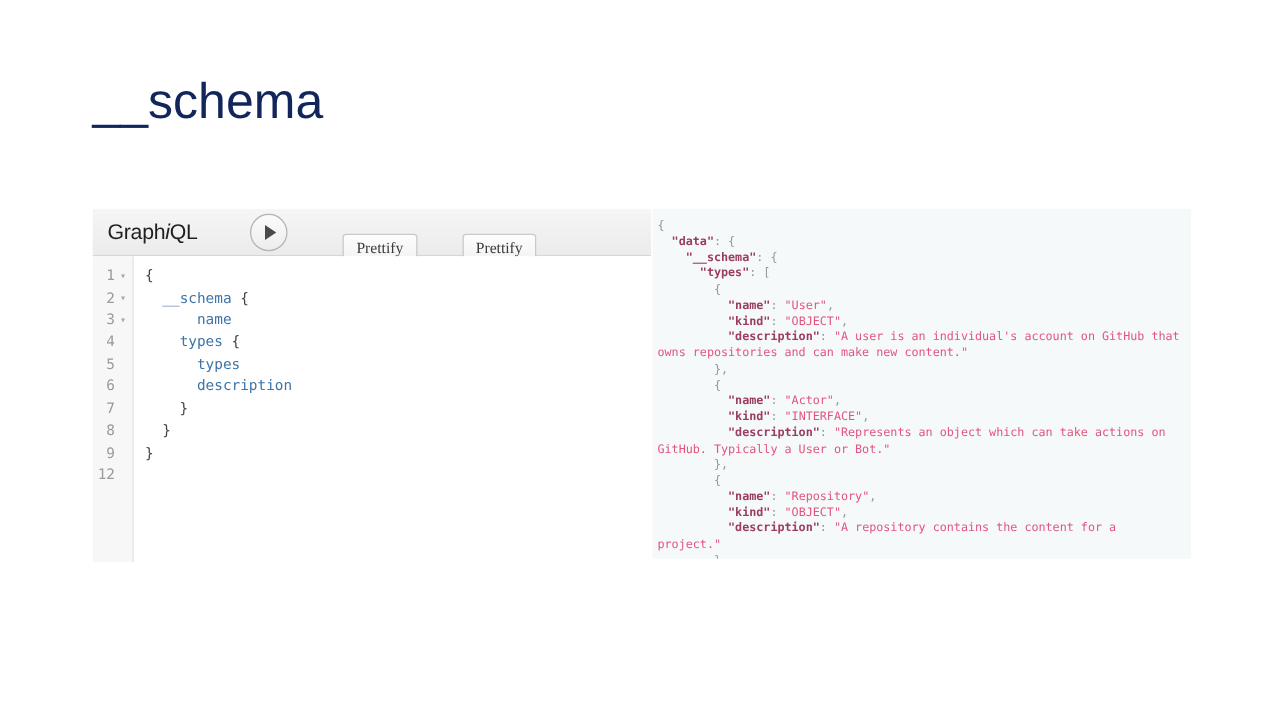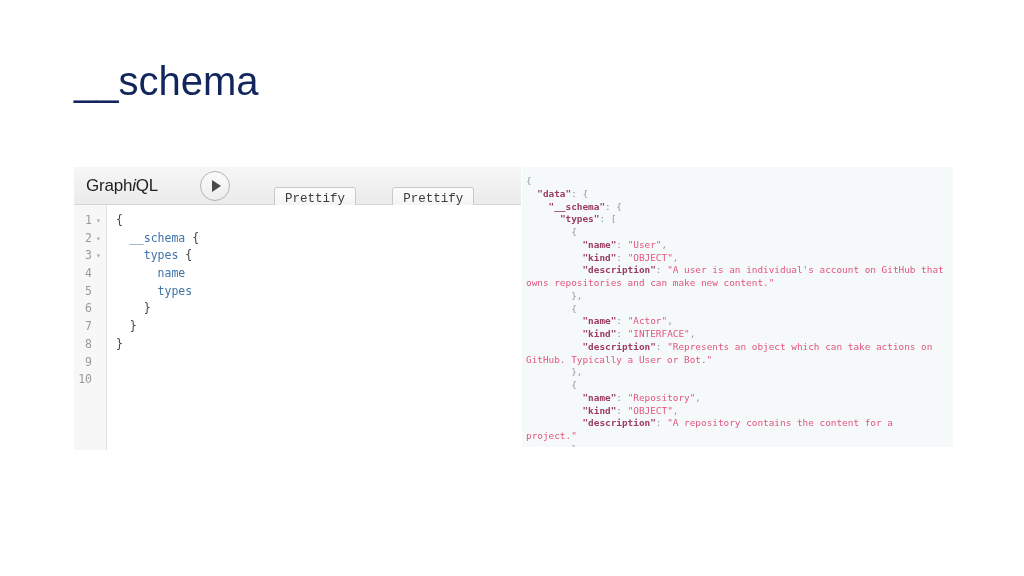--- a/index.html
+++ b/index.html
@@ -86,21 +86,21 @@
     border-top: 6px solid transparent;
     border-bottom: 6px solid transparent;
     margin-left: 3px;
   }
 
   .toolbar-btn {
     height: 22px;
     padding: 0 10px;
     display: flex;
     align-items: center;
-    font-family: Liberation Mono, monospace;
+    font-family: Liberation Serif, serif;
     font-size: 12.5px;
     color: #3b3b3b;
     background: linear-gradient(#fdfdfd, #f2f2f2);
     border: 1px solid #c9c9c9;
     border-radius: 3px;
     margin-right: 8px;
     cursor: pointer;
     white-space: pre;
     margin-top: 26px;
   }
@@ -245,30 +245,31 @@
         </div>
         <div class="gutter-line">
           <span class="num">8</span>
           <span class="fold empty">▾</span>
         </div>
         <div class="gutter-line">
           <span class="num">9</span>
           <span class="fold empty">▾</span>
         </div>
         <div class="gutter-line">
-          <span class="num">10</span>
+          <span class="num">12</span>
           <span class="fold empty">▾</span>
         </div>
       </div>
     <div id="editor-code">
         <div class="code-line"><span class="tok-punct">{</span></div>
         <div class="code-line"><span class="tok-punct">  </span><span class="tok-field">__schema</span><span class="tok-punct"> {</span></div>
+        <div class="code-line"><span class="tok-punct">      </span><span class="tok-field">name</span></div>
         <div class="code-line"><span class="tok-punct">    </span><span class="tok-field">types</span><span class="tok-punct"> {</span></div>
-        <div class="code-line"><span class="tok-punct">      </span><span class="tok-field">name</span></div>
         <div class="code-line"><span class="tok-punct">      </span><span class="tok-field">types</span></div>
+        <div class="code-line"><span class="tok-punct">      </span><span class="tok-field">description</span></div>
         <div class="code-line"><span class="tok-punct">    }</span></div>
         <div class="code-line"><span class="tok-punct">  }</span></div>
         <div class="code-line"><span class="tok-punct">}</span></div>
         <div class="code-line">&nbsp;</div>
       </div>
   </div>
 </div>
 
 <div id="result-panel">
   <div id="result-code"><div class="res-line"><span class="res-punct">{</span></div><div class="res-line"><span class="res-punct">  </span><span class="res-key">"data"</span><span class="res-punct">: {</span></div><div class="res-line"><span class="res-punct">    </span><span class="res-key">"__schema"</span><span class="res-punct">: {</span></div><div class="res-line"><span class="res-punct">      </span><span class="res-key">"types"</span><span class="res-punct">: [</span></div><div class="res-line"><span class="res-punct">        {</span></div><div class="res-line"><span class="res-punct">          </span><span class="res-key">"name"</span><span class="res-punct">: </span><span class="res-str">"User"</span><span class="res-punct">,</span></div><div class="res-line"><span class="res-punct">          </span><span class="res-key">"kind"</span><span class="res-punct">: </span><span class="res-str">"OBJECT"</span><span class="res-punct">,</span></div><div class="res-line"><span class="res-punct">          </span><span class="res-key">"description"</span><span class="res-punct">: </span><span class="res-str">"A user is an individual's account on GitHub that owns repositories and can make new content."</span></div><div class="res-line"><span class="res-punct">        },</span></div><div class="res-line"><span class="res-punct">        {</span></div><div class="res-line"><span class="res-punct">          </span><span class="res-key">"name"</span><span class="res-punct">: </span><span class="res-str">"Actor"</span><span class="res-punct">,</span></div><div class="res-line"><span class="res-punct">          </span><span class="res-key">"kind"</span><span class="res-punct">: </span><span class="res-str">"INTERFACE"</span><span class="res-punct">,</span></div><div class="res-line"><span class="res-punct">          </span><span class="res-key">"description"</span><span class="res-punct">: </span><span class="res-str">"Represents an object which can take actions on GitHub. Typically a User or Bot."</span></div><div class="res-line"><span class="res-punct">        },</span></div><div class="res-line"><span class="res-punct">        {</span></div><div class="res-line"><span class="res-punct">          </span><span class="res-key">"name"</span><span class="res-punct">: </span><span class="res-str">"Repository"</span><span class="res-punct">,</span></div><div class="res-line"><span class="res-punct">          </span><span class="res-key">"kind"</span><span class="res-punct">: </span><span class="res-str">"OBJECT"</span><span class="res-punct">,</span></div><div class="res-line"><span class="res-punct">          </span><span class="res-key">"description"</span><span class="res-punct">: </span><span class="res-str">"A repository contains the content for a project."</span></div><div class="res-line"><span class="res-punct">        },</span></div></div>

